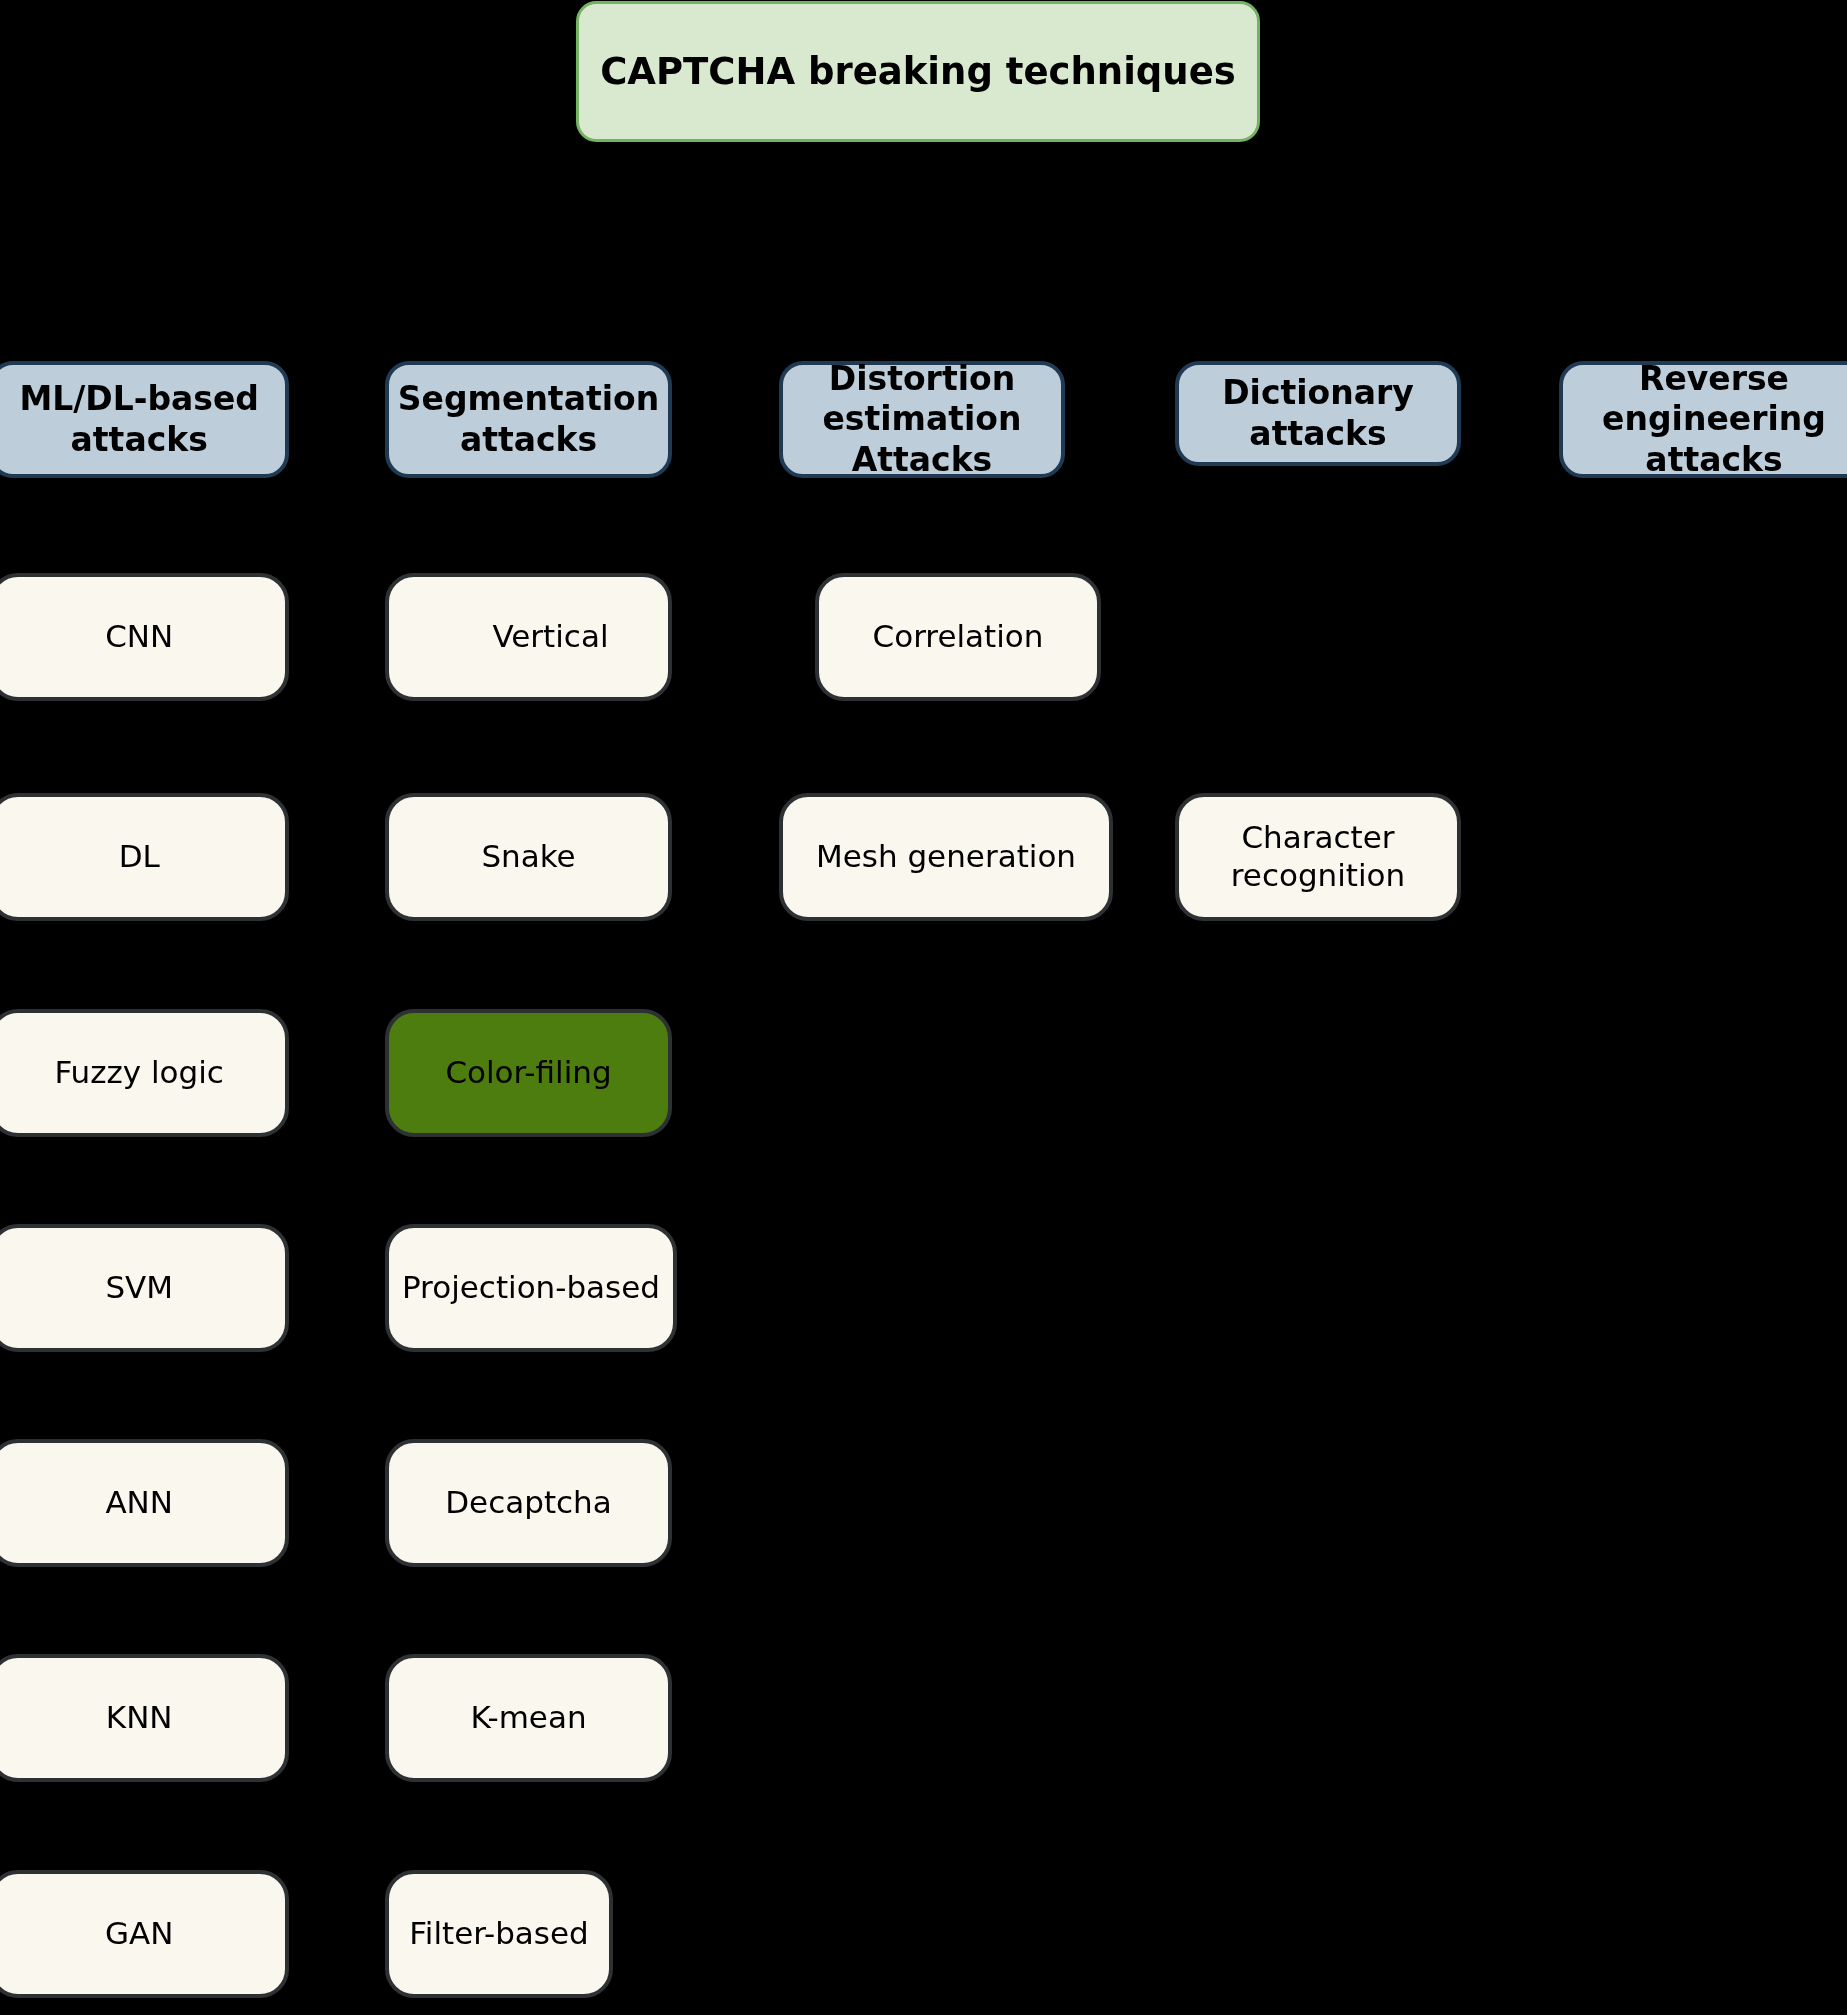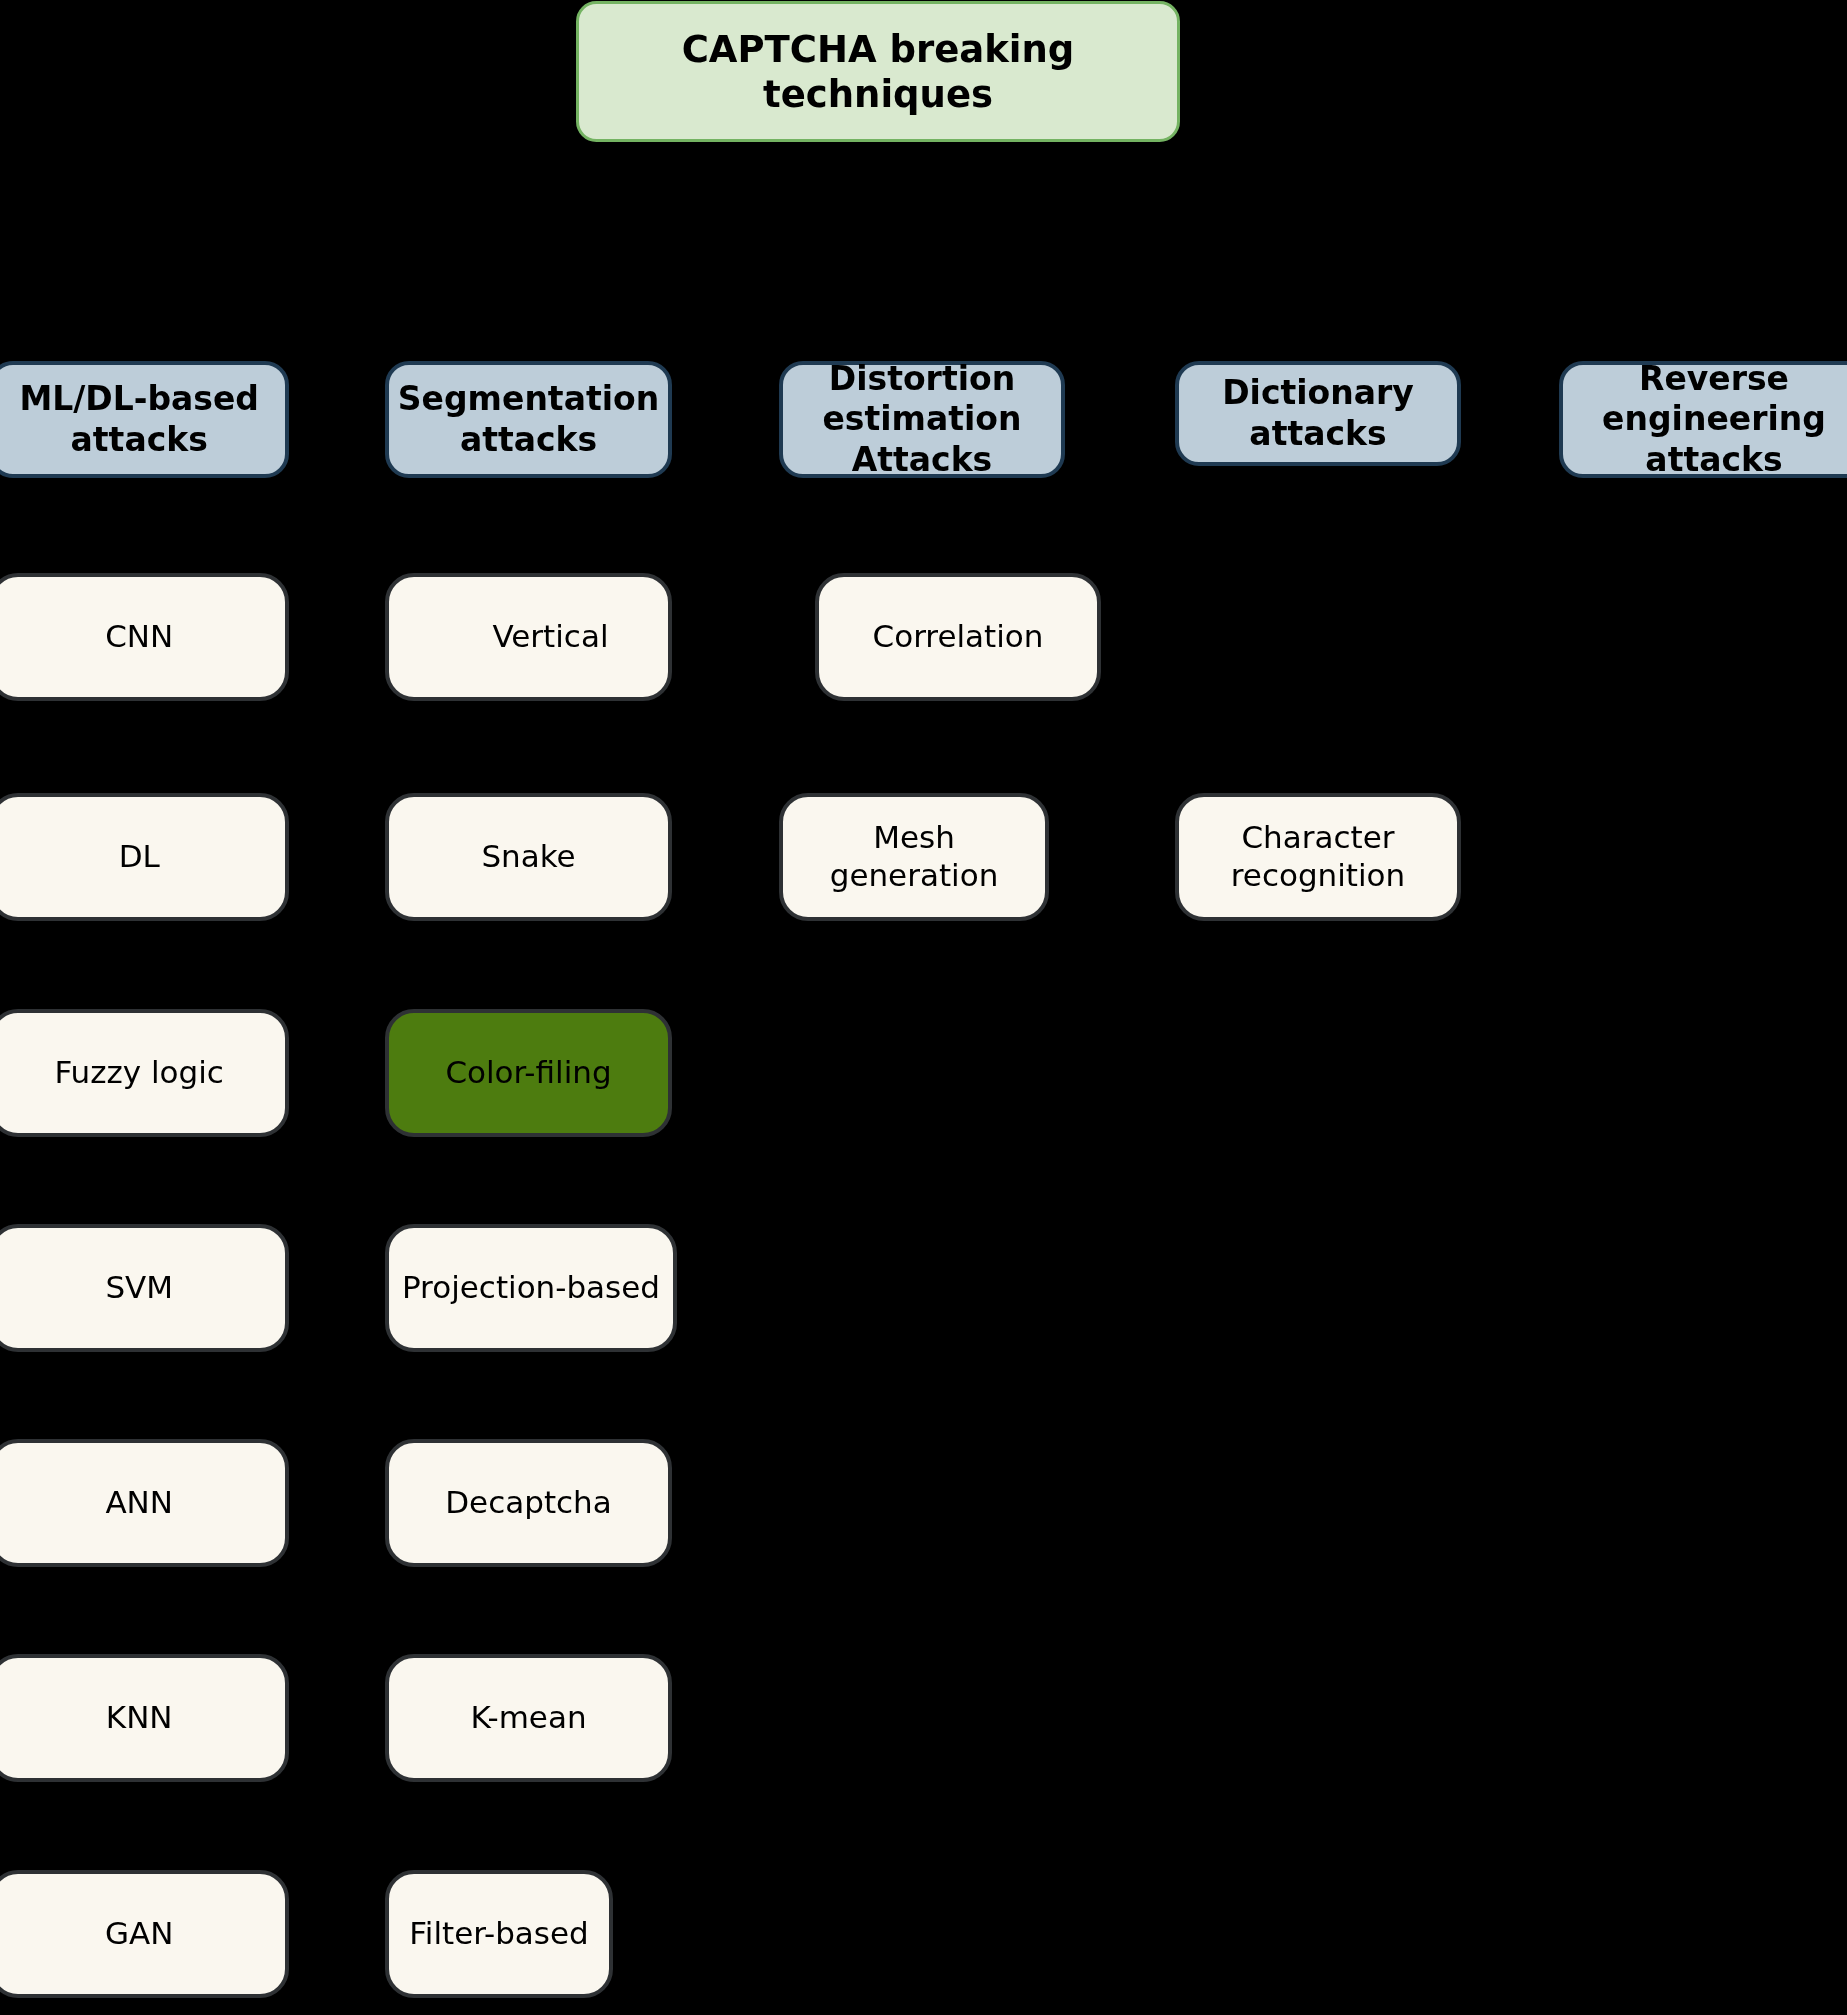--- a/index.html
+++ b/index.html
@@ -48,21 +48,21 @@
   .node-leaf .lbl, .node-header .lbl, .node-root .lbl{
     display:block;
     padding:0 10.8px;
   }
 </style>
 </head>
 <body style="background: rgb(0, 0, 0);">
 
 <div id="canvas" style="background: rgb(0, 0, 0);">
 
-  <div class="node node-root" style="left: 576px; top: 1.2px; width: 604px; height: 141px; background: rgb(217, 233, 207); border-color: rgb(116, 179, 98);">
+  <div class="node node-root" style="left: 576px; top: 1.2px; width: 684px; height: 141px; background: rgb(217, 233, 207); border-color: rgb(116, 179, 98);">
     <span class="lbl">CAPTCHA breaking techniques</span>
   </div>
 
   <div class="node node-header" style="left: -10.8px; top: 361px; width: 300px; height: 117px; background: rgb(189, 205, 217); border-color: rgb(31, 58, 82);">
     <span class="lbl">ML/DL-based
 attacks</span>
   </div>
 
   <div class="node node-header" style="left: 385px; top: 361px; width: 287px; height: 117px; background: rgb(189, 205, 217); border-color: rgb(31, 58, 82);">
     <span class="lbl">Segmentation
@@ -126,21 +126,21 @@
   <div class="node node-leaf" style="left: 385px; top: 1654px; width: 287px; height: 128px; background: rgb(250, 247, 239); border-color: rgb(46, 49, 52);">
     <span class="lbl">K-mean</span>
   </div>
   <div class="node node-leaf" style="left: 385px; top: 1870px; width: 228px; height: 128px; background: rgb(250, 247, 239); border-color: rgb(46, 49, 52);">
     <span class="lbl">Filter-based</span>
   </div>
 
   <div class="node node-leaf" style="left: 815px; top: 573px; width: 286px; height: 128px; background: rgb(250, 247, 239); border-color: rgb(46, 49, 52);">
     <span class="lbl">Correlation</span>
   </div>
-  <div class="node node-leaf" style="left: 779px; top: 793px; width: 270px; height: 128px; background: rgb(250, 247, 239); border-color: rgb(46, 49, 52);">
+  <div class="node node-leaf" style="left: 779px; top: 793px; width: 334px; height: 128px; background: rgb(250, 247, 239); border-color: rgb(46, 49, 52);">
     <span class="lbl">Mesh generation</span>
   </div>
 
   <div class="node node-leaf" style="left: 1175px; top: 793px; width: 286px; height: 128px; background: rgb(250, 247, 239); border-color: rgb(46, 49, 52);">
     <span class="lbl">Character
 recognition</span>
   </div>
 
 </div>
 

